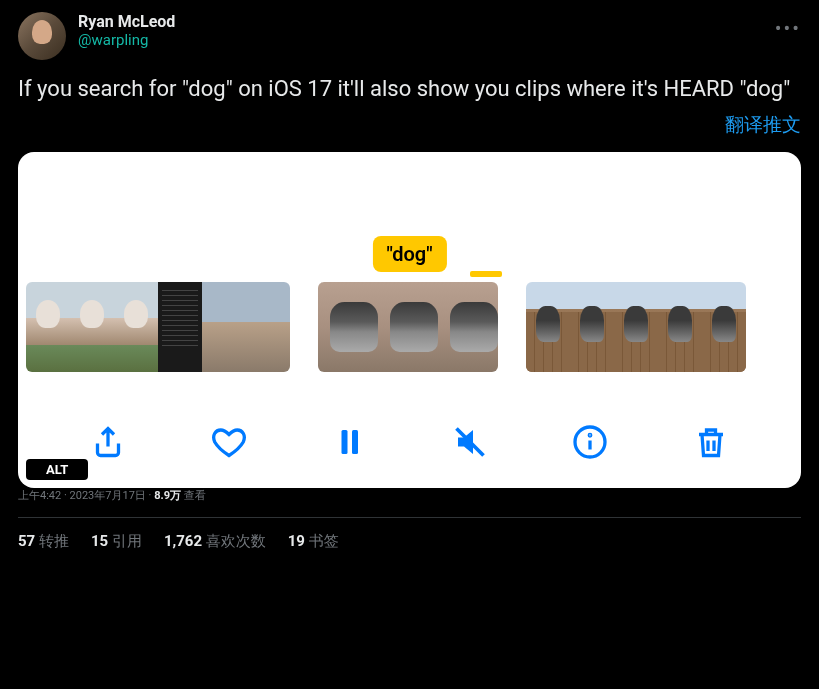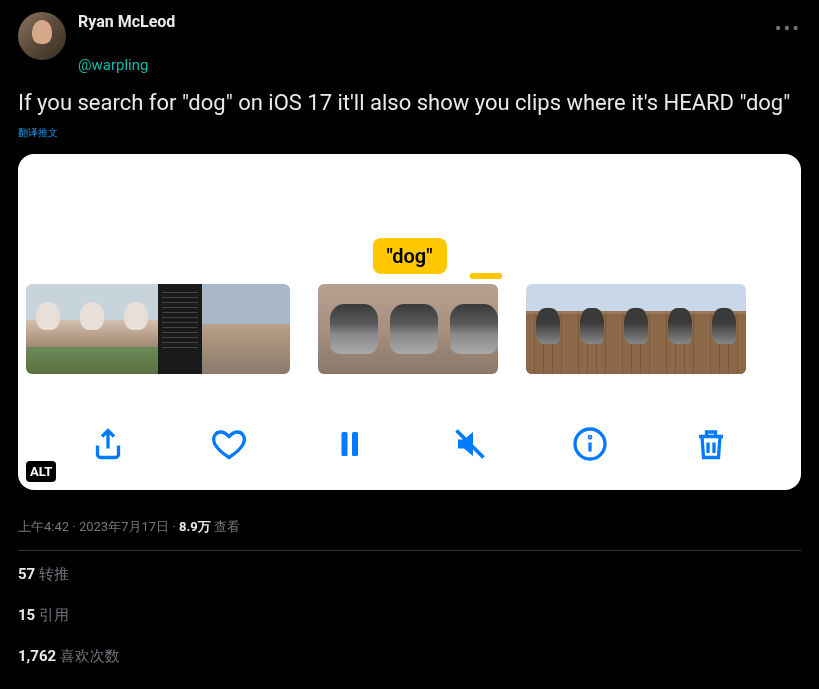--- a/index.html
+++ b/index.html
@@ -29,39 +29,40 @@
     overflow: hidden;
   }
   .avatar::after {
     content: "";
     position: absolute;
     top: 8px; left: 14px;
     width: 20px; height: 24px;
     background: #d4a888;
     border-radius: 50% 50% 40% 40%;
   }
-  .name-block { display: flex; flex-direction: column; gap: 25px; }
+  .name-block { display: flex; flex-direction: column; }
   .display-name { font-weight: 700; font-size: 16px; color: #e7e9ea; }
   .handle { font-size: 15px; color: #14b8a6; }
   .more-btn {
     position: absolute; right: 0; top: 4px;
     color: #71767b; font-size: 20px; letter-spacing: 2px;
     cursor: pointer;
   }
   .body-text {
     font-size: 22px;
     line-height: 1.35;
     margin-top: 14px;
     color: #e7e9ea;
   }
   .translate-link {
     color: #1d9bf0;
-    font-size: 10px;
+    font-size: 19px;
     margin-top: 8px;
     cursor: pointer;
+    text-align: right;
   }
   .media-card {
     margin-top: 14px;
     background: #fff;
     border-radius: 16px;
     overflow: hidden;
     position: relative;
     height: 336px;
   }
   .media-inner {
@@ -151,41 +152,40 @@
   }
   .tool-icon svg { width: 100%; height: 100%; stroke: currentColor; fill: none; stroke-width: 2.2; }
   .alt-badge {
     position: absolute;
     bottom: 8px;
     left: 8px;
     background: #000;
     color: #fff;
     font-size: 13px;
     font-weight: 700;
-    padding: 3px 4px;
+    padding: 3px 20px;
     border-radius: 4px;
   }
   .meta-line {
-    margin-top: 28px;
+    margin-top: 0;
     color: #71767b;
-    font-size: 13px;
+    font-size: 11px;
   }
   .meta-line .strong { color: #e7e9ea; font-weight: 700; }
   .divider {
     height: 1px;
     background: #2f3336;
     margin-top: 14px;
   }
   .stats {
     display: flex;
     gap: 22px;
     margin-top: 14px;
     font-size: 15px;
     color: #71767b;
-    flex-direction: column;
   }
   .stat .num { color: #e7e9ea; font-weight: 700; }
 </style>
 </head>
 <body>
 
 <div class="tweet">
 
   <div class="header">
     <div class="avatar"></div>

